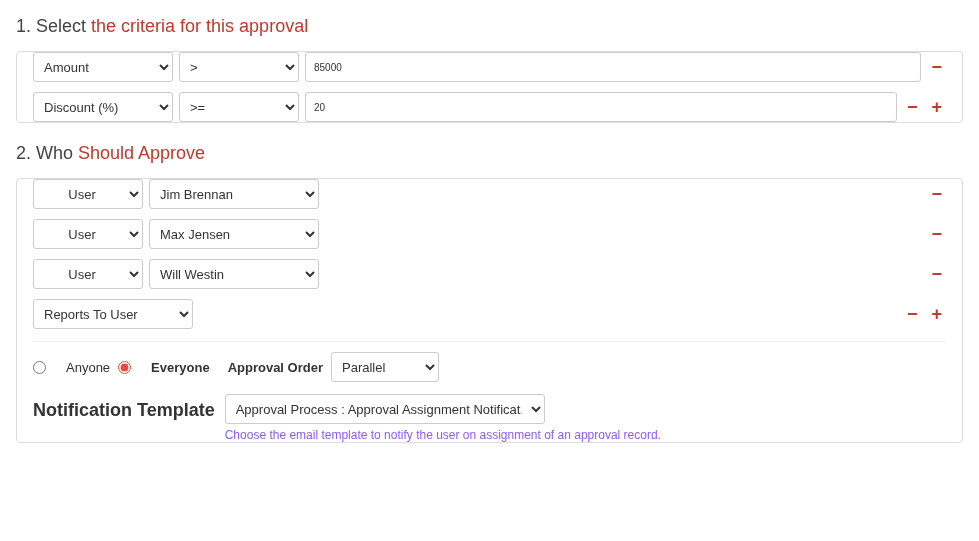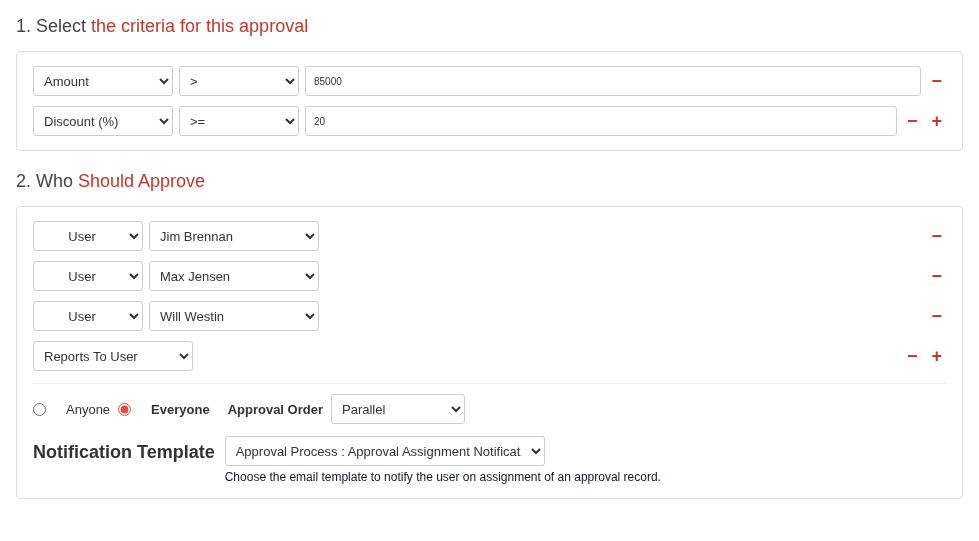--- a/index.html
+++ b/index.html
@@ -19,21 +19,21 @@
       color: #444;
       margin-bottom: 14px;
     }
     .section-title span {
       color: #c0392b;
     }
 
     .criteria-box, .approver-box {
       border: 1px solid #ddd;
       border-radius: 4px;
-      padding: 14px 16px;
+      padding: 0 16px;
       margin-bottom: 20px;
     }
 
     .row {
       display: flex;
       align-items: center;
       margin-bottom: 10px;
       gap: 6px;
     }
     .row:last-child {
@@ -118,21 +118,21 @@
       accent-color: #e74c3c;
     }
 
     .approval-order-label {
       font-weight: bold;
       font-size: 13px;
       margin-left: 10px;
     }
 
     .select-parallel {
-      width: 134px;
+      width: 108px;
     }
 
     .notification-row {
       display: flex;
       align-items: flex-start;
       gap: 10px;
       margin-top: 12px;
     }
     .notification-label {
       font-weight: bold;
@@ -140,21 +140,21 @@
       white-space: nowrap;
       padding-top: 6px;
     }
     .notification-right {
       display: flex;
       flex-direction: column;
       gap: 4px;
     }
     .notification-desc {
       font-size: 12px;
-      color: #0f172a;
+      color: #8b5cf6;
       max-width: 440px;
     }
     .select-notification {
       width: 320px;
     }
   </style>
 </head>
 <body>
 
 <h2 class="section-title">

